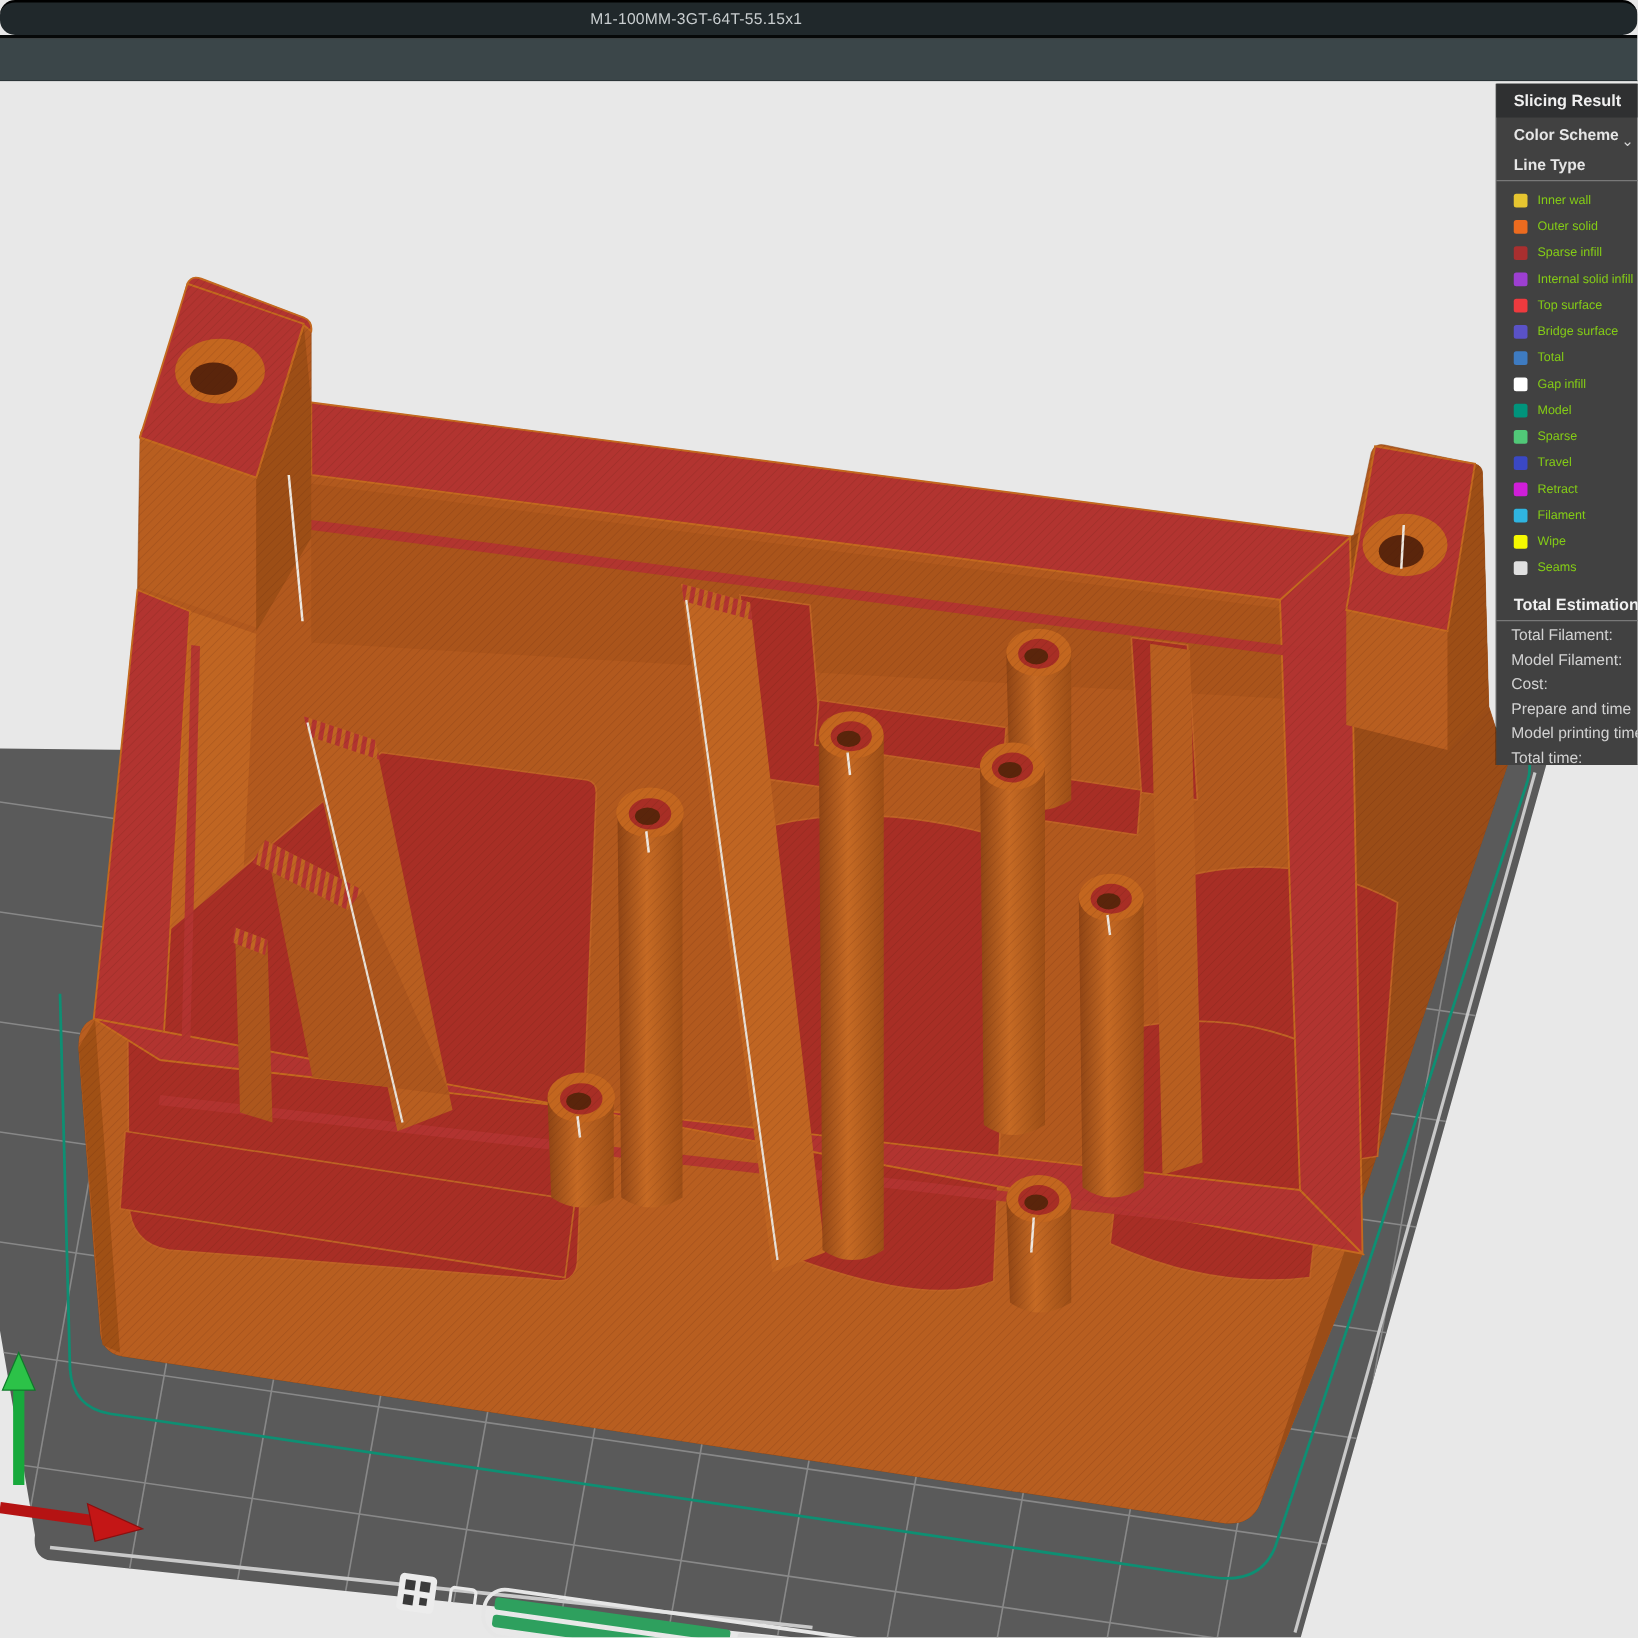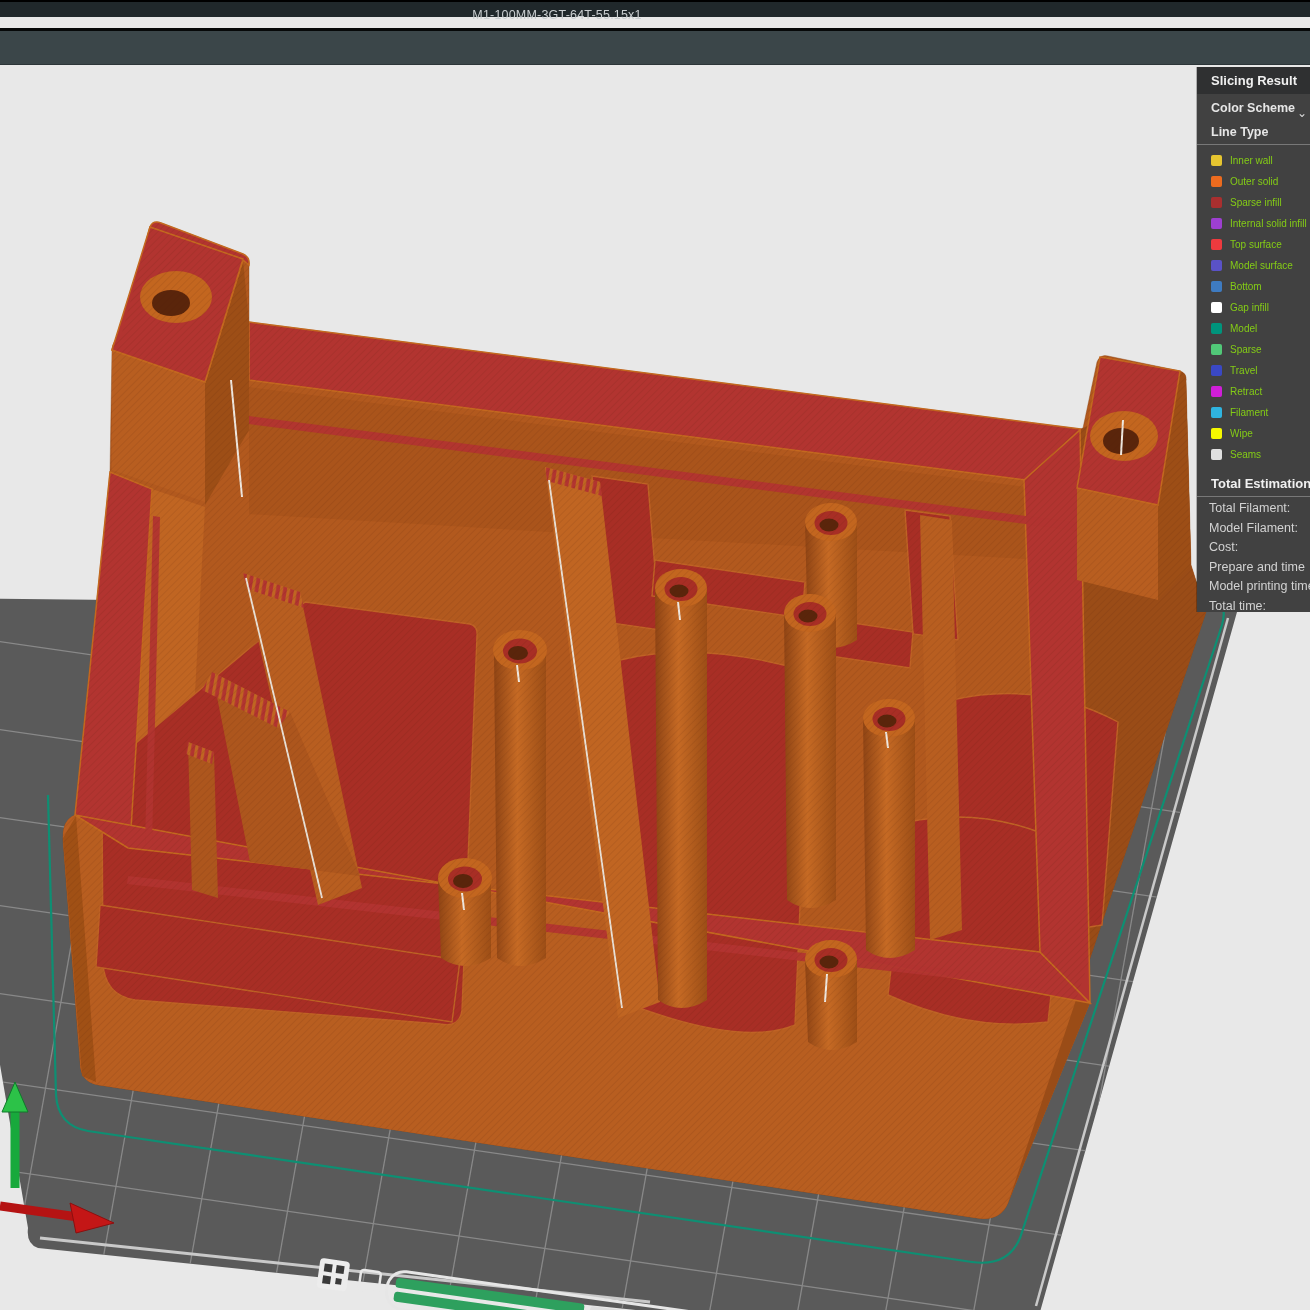--- a/index.html
+++ b/index.html
@@ -1,21 +1,21 @@
 <!DOCTYPE html>
 <html><head>
 <meta charset="utf-8">
 <style>
   html,body{margin:0;padding:0;}
   body{width:1310px;height:1310px;overflow:hidden;position:relative;
        font-family:"Liberation Sans", sans-serif;background:#e8e8e8;}
 
   
-  .titlebar{position:absolute;left:0;top:0;width:1310px;height:17px;background:#20282b;
-            border-top:2px solid #000;box-sizing:border-box;}
+  .titlebar{position:absolute;left:0;top:0;width:1310px;height:28px;background:#20282b;
+            border-top:2px solid #000;box-sizing:border-box;border-radius:12px;}
   .titlebar .title{position:absolute;left:0;top:0;width:1114px;height:28px;line-height:26px;
             text-align:center;color:#c9ced0;font-size:12.5px;letter-spacing:.2px;}
   .chrome-sep{position:absolute;left:0;top:28px;width:1310px;height:3px;background:#060808;}
   .toolbar{position:absolute;left:0;top:31px;width:1310px;height:34px;background:#3b4649;
            border-bottom:1px solid #2c3538;box-sizing:border-box;}
 
   
   .viewport{position:absolute;left:0;top:65px;width:1310px;height:1245px;background:#e8e8e8;}
   .viewport svg{display:block;}
 
@@ -281,25 +281,25 @@
       <div class="legend-row">
         <span class="swatch" style="background: rgb(157, 63, 209);"></span>
         <span class="legend-label">Internal solid infill</span>
       </div>
       <div class="legend-row">
         <span class="swatch" style="background: rgb(238, 58, 62);"></span>
         <span class="legend-label">Top surface</span>
       </div>
       <div class="legend-row">
         <span class="swatch" style="background: rgb(90, 82, 199);"></span>
-        <span class="legend-label">Model surface</span>
+        <span class="legend-label">Bridge surface</span>
       </div>
       <div class="legend-row">
         <span class="swatch" style="background: rgb(62, 123, 193);"></span>
-        <span class="legend-label">Bottom</span>
+        <span class="legend-label">Total</span>
       </div>
       <div class="legend-row">
         <span class="swatch" style="background: rgb(255, 255, 255);"></span>
         <span class="legend-label">Gap infill</span>
       </div>
       <div class="legend-row">
         <span class="swatch" style="background: rgb(0, 148, 124);"></span>
         <span class="legend-label">Model</span>
       </div>
       <div class="legend-row">

